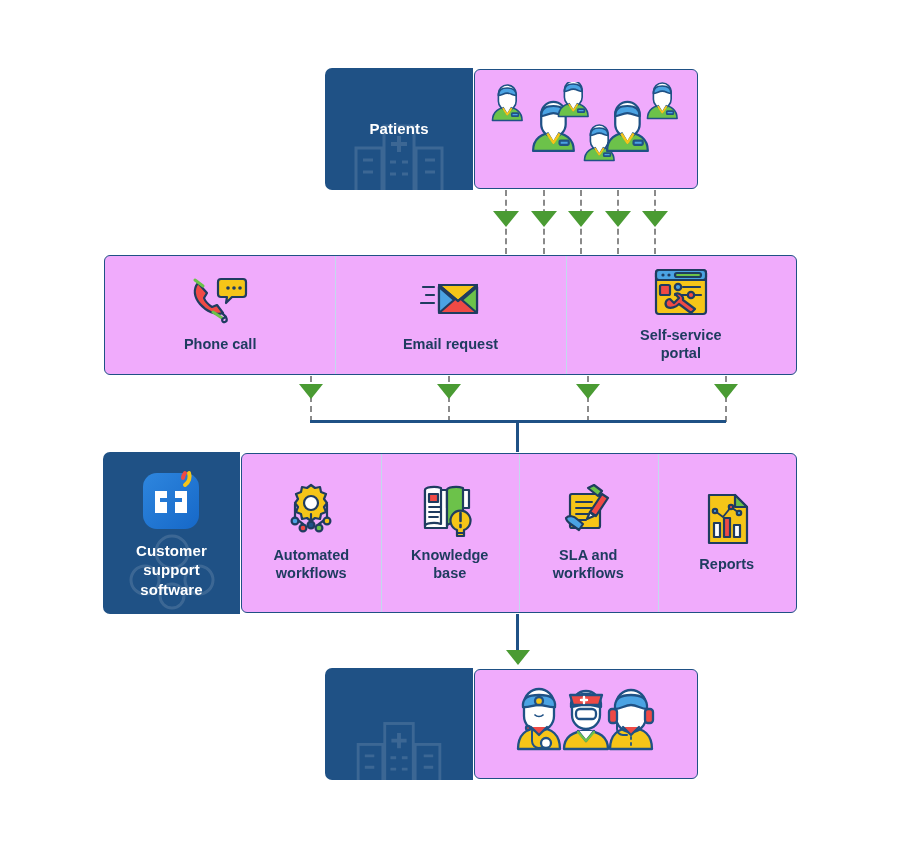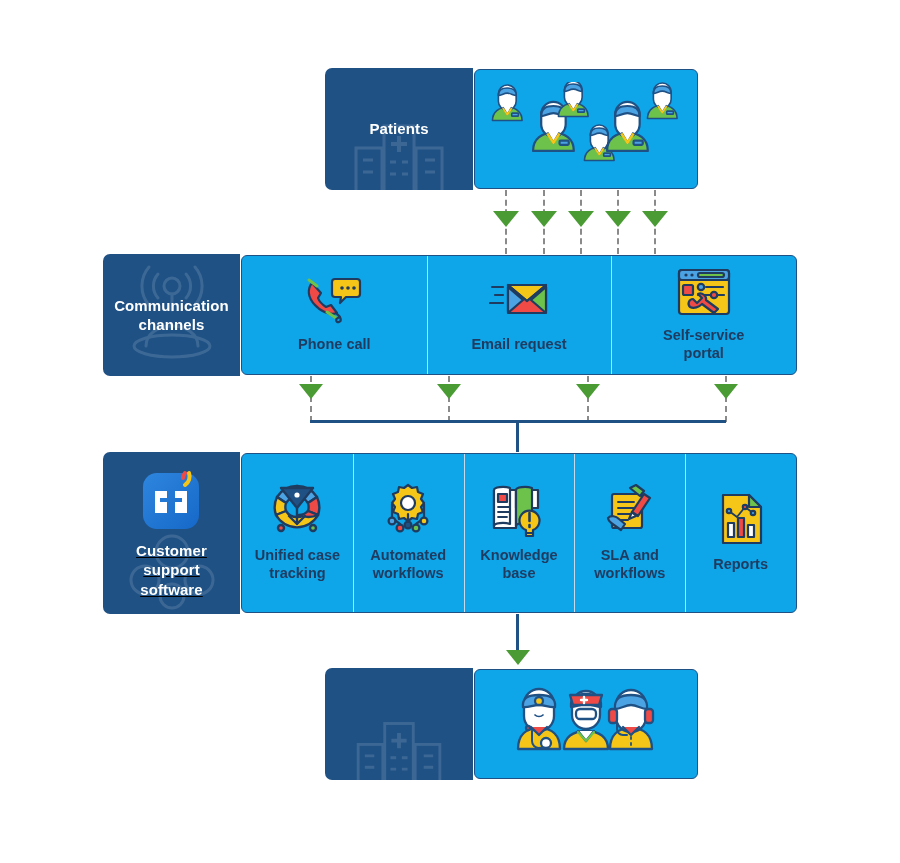--- a/index.html
+++ b/index.html
@@ -43,21 +43,21 @@
     padding: 0 10px;
     letter-spacing: .1px;
   }
   .watermark {
     position: absolute;
     z-index: 1;
     opacity: .13;
     pointer-events: none;
   }
   .content-pane {
-    background: #0ea5e9;
+    background: #f0abfc;
     flex: 1 1 auto;
     display: flex;
     position: relative;
   }
   .cell {
     flex: 1 1 0;
     display: flex;
     flex-direction: column;
     align-items: center;
     justify-content: center;
@@ -82,21 +82,21 @@
   .ico { display: block; }
 
   
   #row-patients      { left: 325px; top: 68px;  width: 374px; height: 122px; }
   #row-channels      { left: 103px; top: 254px; width: 695px; height: 122px; }
   #row-software      { left: 103px; top: 452px; width: 695px; height: 162px; }
   #row-staff         { left: 325px; top: 668px; width: 374px; height: 112px; }
 
   #row-patients .label-pane { width: 148px; }
   #row-channels .label-pane { width: 137px; }
-  #row-software .label-pane { width: 137px; flex-direction: column; text-decoration: underline; }
+  #row-software .label-pane { width: 137px; flex-direction: column; }
   #row-staff    .label-pane { width: 148px; }
 
   
   .content-pane {
     border: 1.5px solid #1F5185;
     border-radius: 6px;
     margin: 1px;
   }
 
   .soft-logo-wrap {
@@ -214,36 +214,20 @@
     <div class="dash-v" style="left:617px; top:190px; height:64px;"></div>
     <div class="dash-v" style="left:654px; top:190px; height:64px;"></div>
     <div class="tri-down" style="left:493px; top:211px;"></div>
     <div class="tri-down" style="left:531px; top:211px;"></div>
     <div class="tri-down" style="left:568px; top:211px;"></div>
     <div class="tri-down" style="left:605px; top:211px;"></div>
     <div class="tri-down" style="left:642px; top:211px;"></div>
   </div>
 
   <div class="row" id="row-channels">
-    <div class="label-pane">
-      <svg class="watermark" width="108" height="100" viewBox="0 0 108 100" style="top:6px;">
-        <g fill="none" stroke="#ffffff" stroke-width="3" stroke-linecap="round">
-          <circle cx="54" cy="26" r="8"></circle>
-          <path d="M54 34v16"></path>
-          <path d="M40 14a18 18 0 000 24M68 14a18 18 0 010 24"></path>
-          <path d="M31 7a29 29 0 000 38M77 7a29 29 0 010 38"></path>
-          <path d="M28 86c0-12 12-20 26-20s26 8 26 20"></path>
-          <ellipse cx="54" cy="86" rx="38" ry="11"></ellipse>
-        </g>
-      </svg>
-      <div class="label-text">
-        <span>Communication</span><br>
-        <span>channels</span>
-      </div>
-    </div>
     <div class="content-pane">
 
       <div class="cell">
         <svg class="ico" width="60" height="52" viewBox="0 0 60 52">
           <g stroke="#1F3C60" stroke-width="2.2" stroke-linejoin="round" stroke-linecap="round">
             <path d="M8 8c-5 6-4 14 2 21s16 12 23 9l-6-8-5 2c-3-2-7-6-8-9l3-5z" fill="#EF4A45"></path>
             <path d="M5 5l8 6M23 37l9 6" stroke="#6CC24A" stroke-width="3"></path>
             <path d="M33 39c4 3 5 7 2 8s-4-3-1-4" fill="none"></path>
             <path d="M31 4h22a3 3 0 013 3v12a3 3 0 01-3 3H42l-6 6 1-6h-6a3 3 0 01-3-3V7a3 3 0 013-3z" fill="#F5C518"></path>
             <circle cx="38" cy="13" r="1.8" fill="#1F3C60" stroke="none"></circle>
@@ -336,41 +320,20 @@
         </svg>
         <div class="label-text" style="margin-top:8px;">
           <span>Customer</span><br>
           <span>support</span><br>
           <span>software</span>
         </div>
       </div>
     </div>
     <div class="content-pane">
 
-      <div class="cell">
-        <svg class="ico" width="56" height="56" viewBox="0 0 56 56">
-          <g stroke="#1F3C60" stroke-width="2.4" stroke-linejoin="round" stroke-linecap="round">
-            <path d="M28 4a24 24 0 00-20 11l9 6a13 13 0 0111-6z" fill="#4BA3E3"></path>
-            <path d="M28 4a24 24 0 0120 11l-9 6a13 13 0 00-11-6z" fill="#4BA3E3"></path>
-            <path d="M8 15a24 24 0 00-1 18l10-4a13 13 0 010-8z" fill="#F5C518"></path>
-            <path d="M48 15a24 24 0 011 18l-10-4a13 13 0 000-8z" fill="#EF4A45"></path>
-            <path d="M7 33a24 24 0 0042 0l-10-4a13 13 0 01-22 0z" fill="#F5C518"></path>
-            <path d="M30 33a24 24 0 0019 0l-10-4a13 13 0 01-9 4z" fill="#EF4A45"></path>
-            <path d="M12 6h32l-16 20z" fill="#1F5185"></path>
-            <circle cx="28" cy="13" r="2.6" fill="#ffffff" stroke="none"></circle>
-            <path d="M28 26v16M20 34l8 8 8-8" fill="none"></path>
-            <circle cx="12" cy="46" r="3" fill="#EF4A45"></circle>
-            <circle cx="44" cy="46" r="3" fill="#6CC24A"></circle>
-          </g>
-        </svg>
-        <div class="cap">
-          <span style="white-space:pre-line">Unified case
-tracking</span>
-        </div>
-      </div>
 
       <div class="cell">
         <svg class="ico" width="56" height="56" viewBox="0 0 56 56">
           <g stroke="#1F3C60" stroke-width="2.2" stroke-linejoin="round" stroke-linecap="round">
             <path d="M28 3l4 3 5-1 1 5 5 2-2 5 3 4-3 4 2 5-5 2-1 5-5-1-4 3-4-3-5 1-1-5-5-2 2-5-3-4 3-4-2-5 5-2 1-5 5 1z" fill="#F5C518"></path>
             <circle cx="28" cy="21" r="7" fill="#ffffff"></circle>
             <path d="M12 22v14M44 22v14M28 32v8" fill="none"></path>
             <path d="M12 36l8 6M44 36l-8 6" fill="none"></path>
             <circle cx="12" cy="39" r="3.4" fill="#4BA3E3"></circle>
             <circle cx="44" cy="39" r="3.4" fill="#F5C518"></circle>

